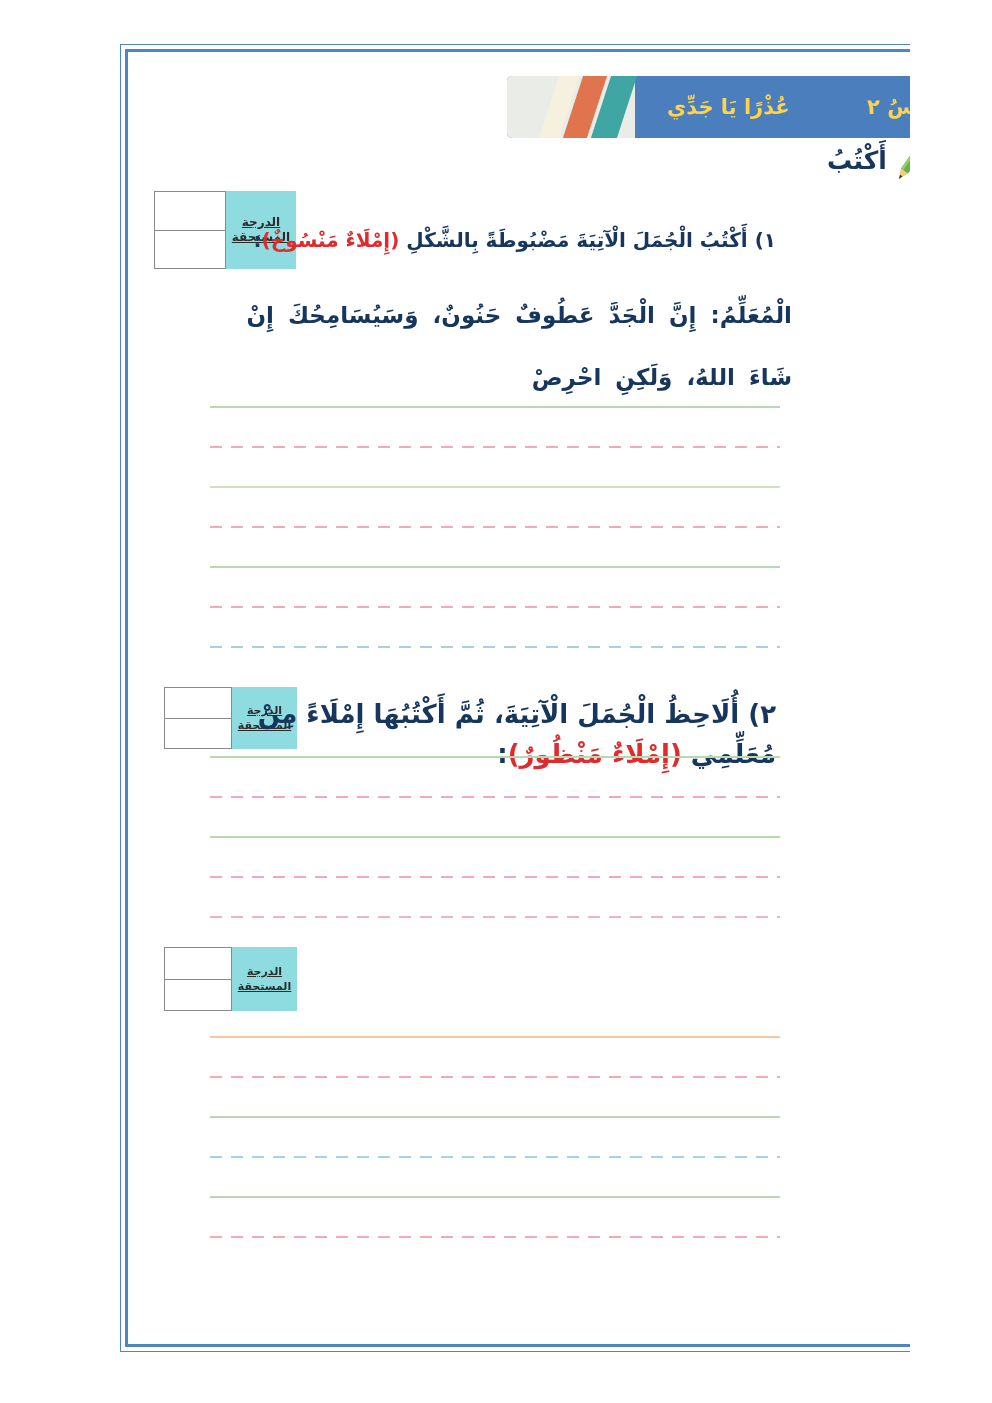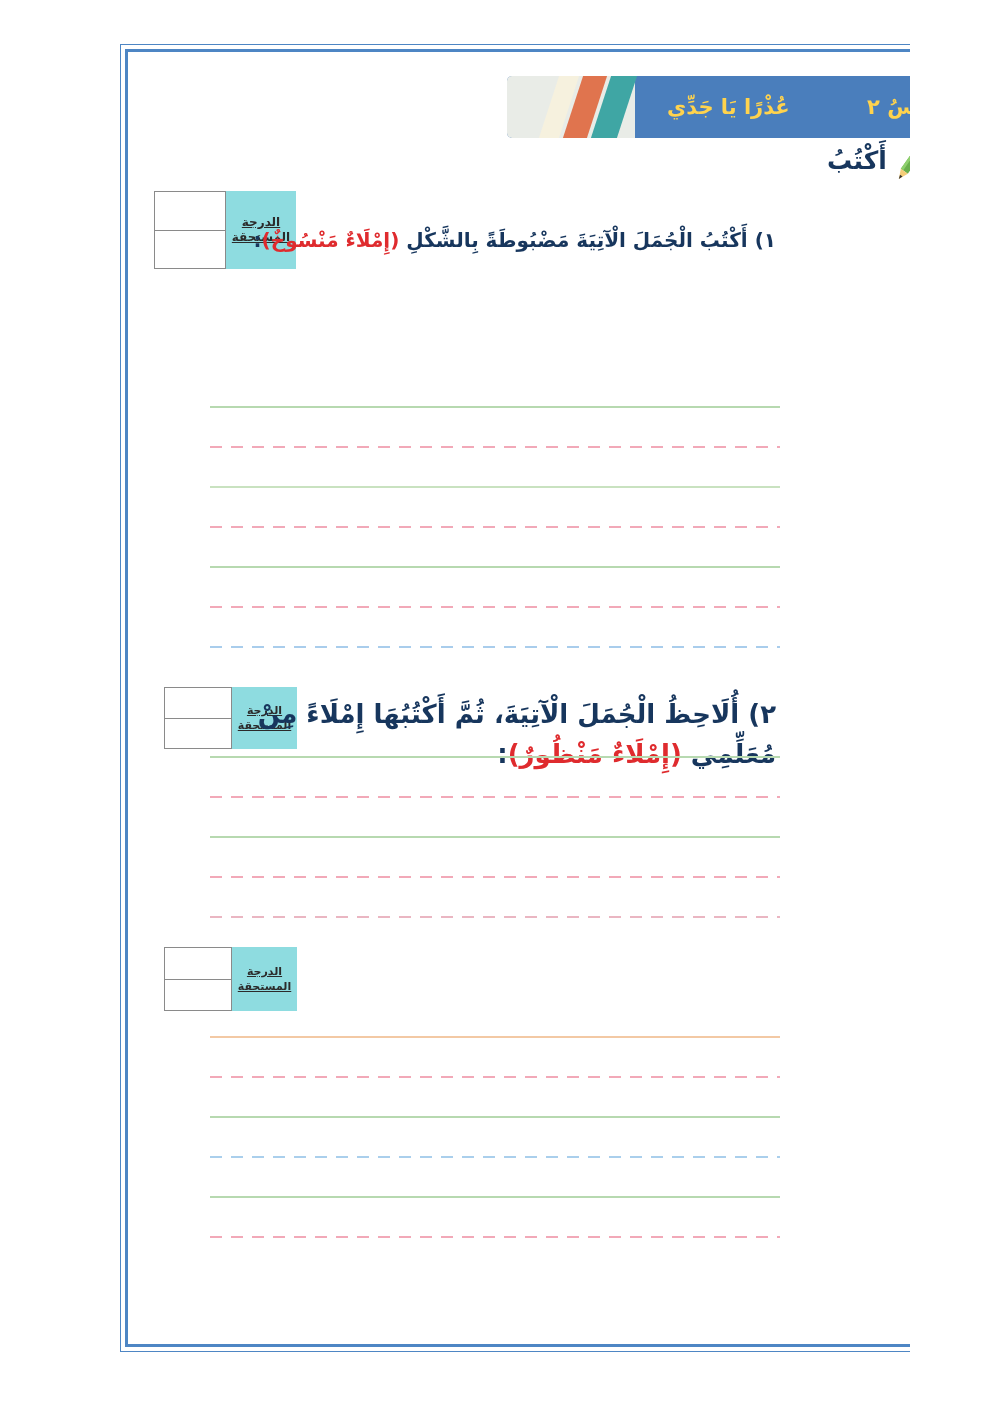--- a/index.html
+++ b/index.html
@@ -109,20 +109,21 @@
     </div>
     <div class="score-label">
       <span>الدرجة</span>
       <span>المستحقة</span>
     </div>
   </div>
 
   <div class="question q1" dir="rtl"><span>١) أَكْتُبُ الْجُمَلَ الْآتِيَةَ مَضْبُوطَةً بِالشَّكْلِ </span><span class="red">(إِمْلَاءٌ مَنْسُوخٌ)</span><span>:</span></div>
 
   <div class="body-text" dir="rtl">
+    <div class="stretch">الْمُعَلِّمُ: إِنَّ الْجَدَّ عَطُوفٌ حَنُونٌ، وَسَيُسَامِحُكَ إِنْ شَاءَ اللهُ، وَلَكِنِ احْرِصْ</div>
   </div>
 
   <div class="lines s1">
       <div class="rule-line solid" style="--c: #b7d9b0;"></div>
       <div class="rule-line dashed" style="--c: #f2a9b8;"></div>
       <div class="rule-line solid" style="--c: #c9e2c0;"></div>
       <div class="rule-line dashed" style="--c: #f2a9b8;"></div>
       <div class="rule-line solid" style="--c: #b7d9b0;"></div>
       <div class="rule-line dashed" style="--c: #f2a9b8;"></div>
       <div class="rule-line dashed" style="--c: #a9cdec;"></div>

